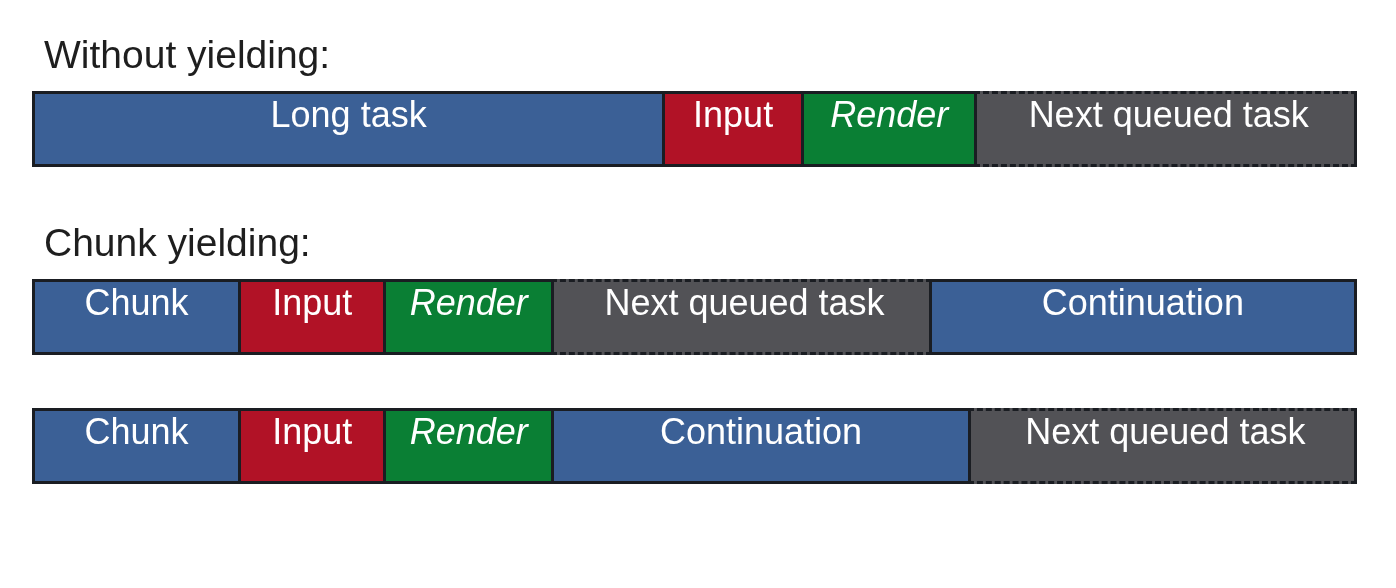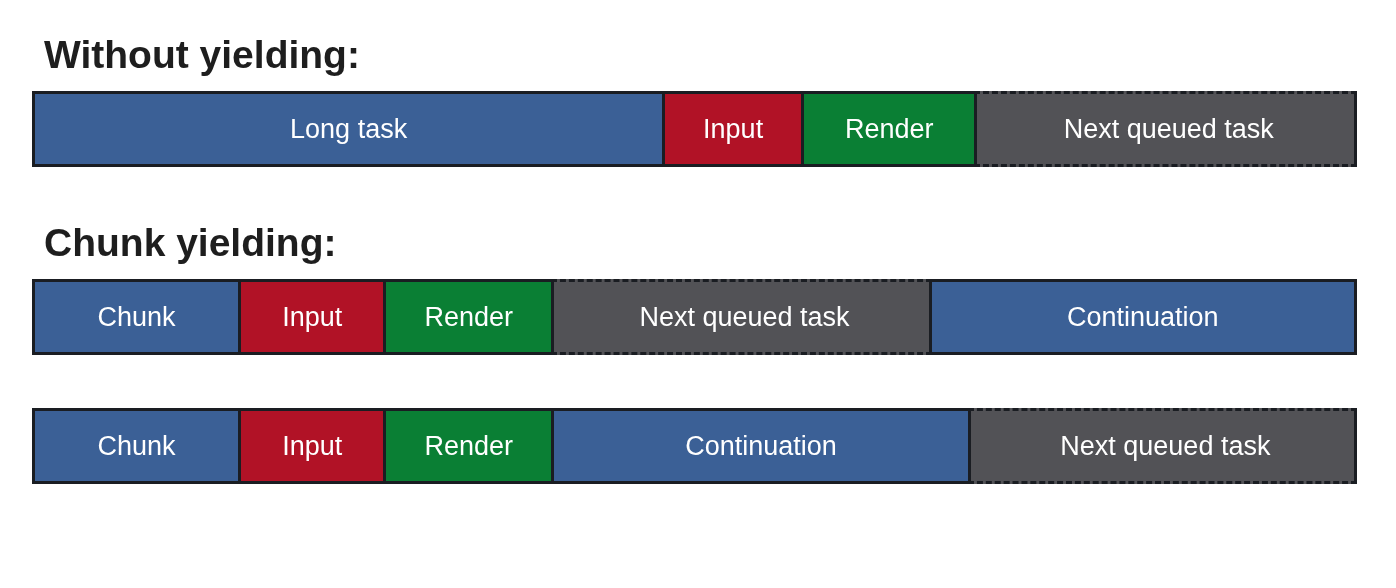--- a/index.html
+++ b/index.html
@@ -20,49 +20,48 @@
     background: var(--background);
     font-family: "Liberation Sans", "DejaVu Sans", sans-serif;
     overflow: hidden;
   }
   .wrap {
     padding: 32px 0 0 32px;
   }
   .row-heading {
     font-size: 39px;
     line-height: 46px;
-    font-weight: 700;
+    font-weight: 400;
     color: var(--heading);
     margin: 0 0 13px 12px;
     letter-spacing: 0;
   }
   .task-bar {
     width: 1325px;
     height: 76px;
     display: flex;
     align-items: stretch;
     margin: 0 0 53px 0;
   }
   .segment {
     flex-shrink: 1;
     flex-basis: 0px;
     min-width: 0;
     display: flex;
-    align-items: center;
     justify-content: center;
     border: 3px solid var(--border);
     color: var(--label);
-    font-size: 27px;
+    font-size: 36px;
     white-space: nowrap;
     position: relative;
   }
   .segment + .segment { margin-left: -3px; }
   .segment.task   { background: var(--task);   z-index: 2; }
   .segment.input  { background: var(--input);  z-index: 2; }
-  .segment.render { background: var(--render); z-index: 2; }
+  .segment.render { background: var(--render); z-index: 2; font-style: italic; }
   .segment.queued {
     background: var(--queued);
     border-top-style: dashed;
     border-bottom-style: dashed;
     z-index: 1;
     padding-left: 6px;
   }
 </style>
 </head>
 <body>

